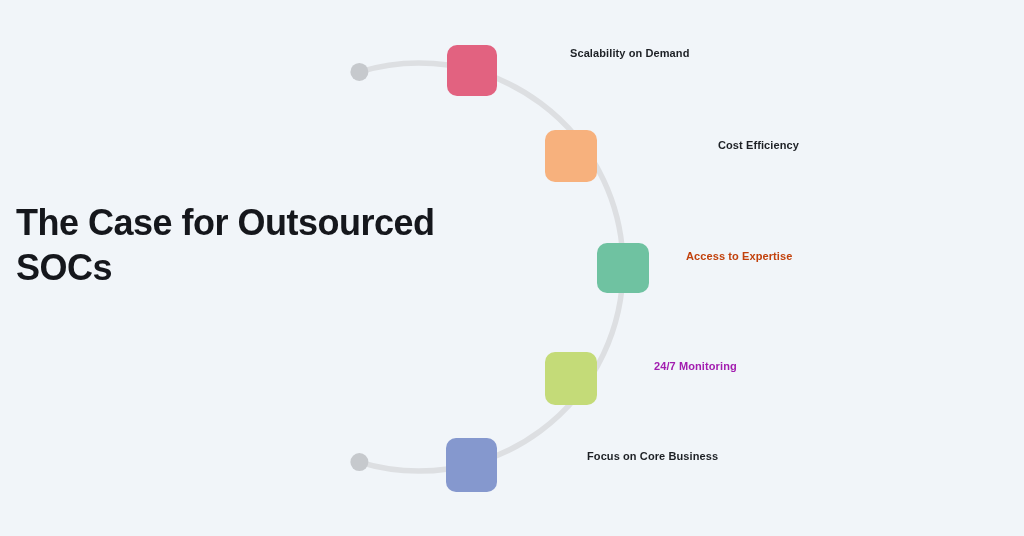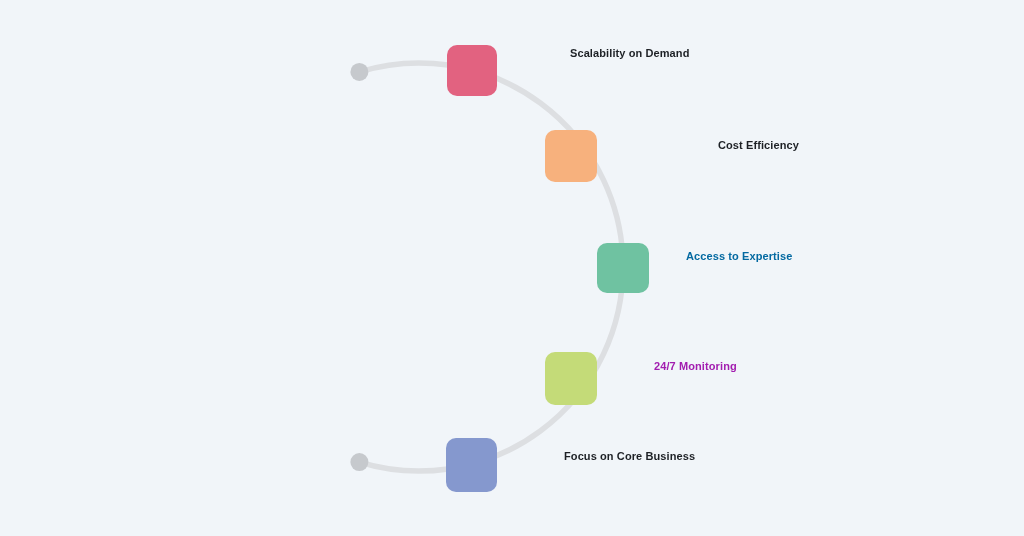--- a/index.html
+++ b/index.html
@@ -23,47 +23,48 @@
   .sq5 { left: 446px; top: 438px; width: 51px; height: 54px; }
 
   .label {
     position: absolute; font-size: 11px; line-height: 20px; font-weight: bold;
     white-space: nowrap; letter-spacing: 0.1px;
   }
   .lb1 { left: 570px; top: 43px; }
   .lb2 { left: 670px; top: 135px; margin-left: 48px; }
   .lb3 { left: 686px; top: 246px; }
   .lb4 { left: 654px; top: 356px; }
-  .lb5 { left: 564px; top: 446px; }
+  .lb5 { left: 587px; top: 446px; }
 </style>
 </head>
 <body>
 
 <div class="canvas" style="background-color: rgb(241, 245, 249);">
 
   <svg class="arc-svg" viewBox="0 0 1024 536" xmlns="http://www.w3.org/2000/svg">
     <path d="M 359.4 71.9 A 204 204 0 1 1 359.4 462.1" fill="none" stroke-width="5.5" stroke-linecap="round" stroke="#dddfe2"></path>
     <circle cx="359.4" cy="71.9" r="9" fill="#c6c9cd"></circle>
     <circle cx="359.4" cy="462.1" r="9" fill="#c6c9cd"></circle>
   </svg>
 
+  <h1 class="title" style="color: rgb(21, 23, 28);">The Case for Outsourced SOCs</h1>
 
   <div>
     <div class="square sq1" style="background-color: rgb(226, 98, 128);"></div>
     <div class="label lb1" style="color: rgb(29, 32, 37);">Scalability on Demand</div>
   </div>
 
   <div>
     <div class="square sq2" style="background-color: rgb(247, 177, 125);"></div>
     <div class="label lb2" style="color: rgb(29, 32, 37);">Cost Efficiency</div>
   </div>
 
   <div>
     <div class="square sq3" style="background-color: rgb(111, 194, 161);"></div>
-    <div class="label lb3" style="color: #0369a1;">Access to Expertise</div>
+    <div class="label lb3" style="color: #c2410c;">Access to Expertise</div>
   </div>
 
   <div>
     <div class="square sq4" style="background-color: rgb(196, 219, 120);"></div>
     <div class="label lb4" style="color: #a21caf;">24/7 Monitoring</div>
   </div>
 
   <div>
     <div class="square sq5" style="background-color: rgb(133, 152, 206);"></div>
     <div class="label lb5" style="color: rgb(29, 32, 37);">Focus on Core Business</div>

